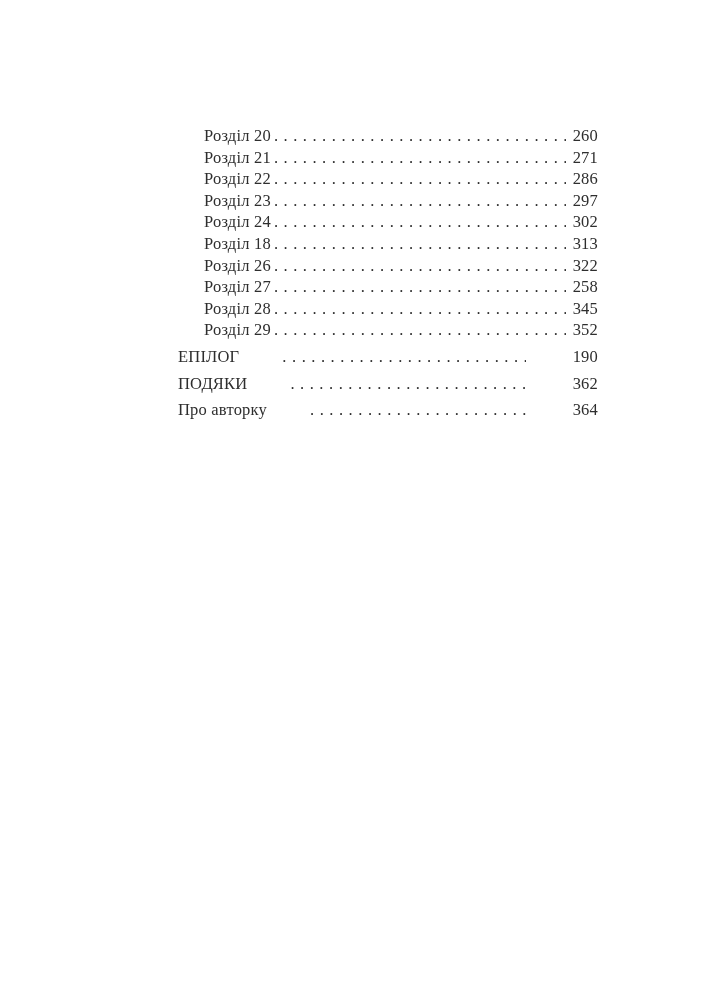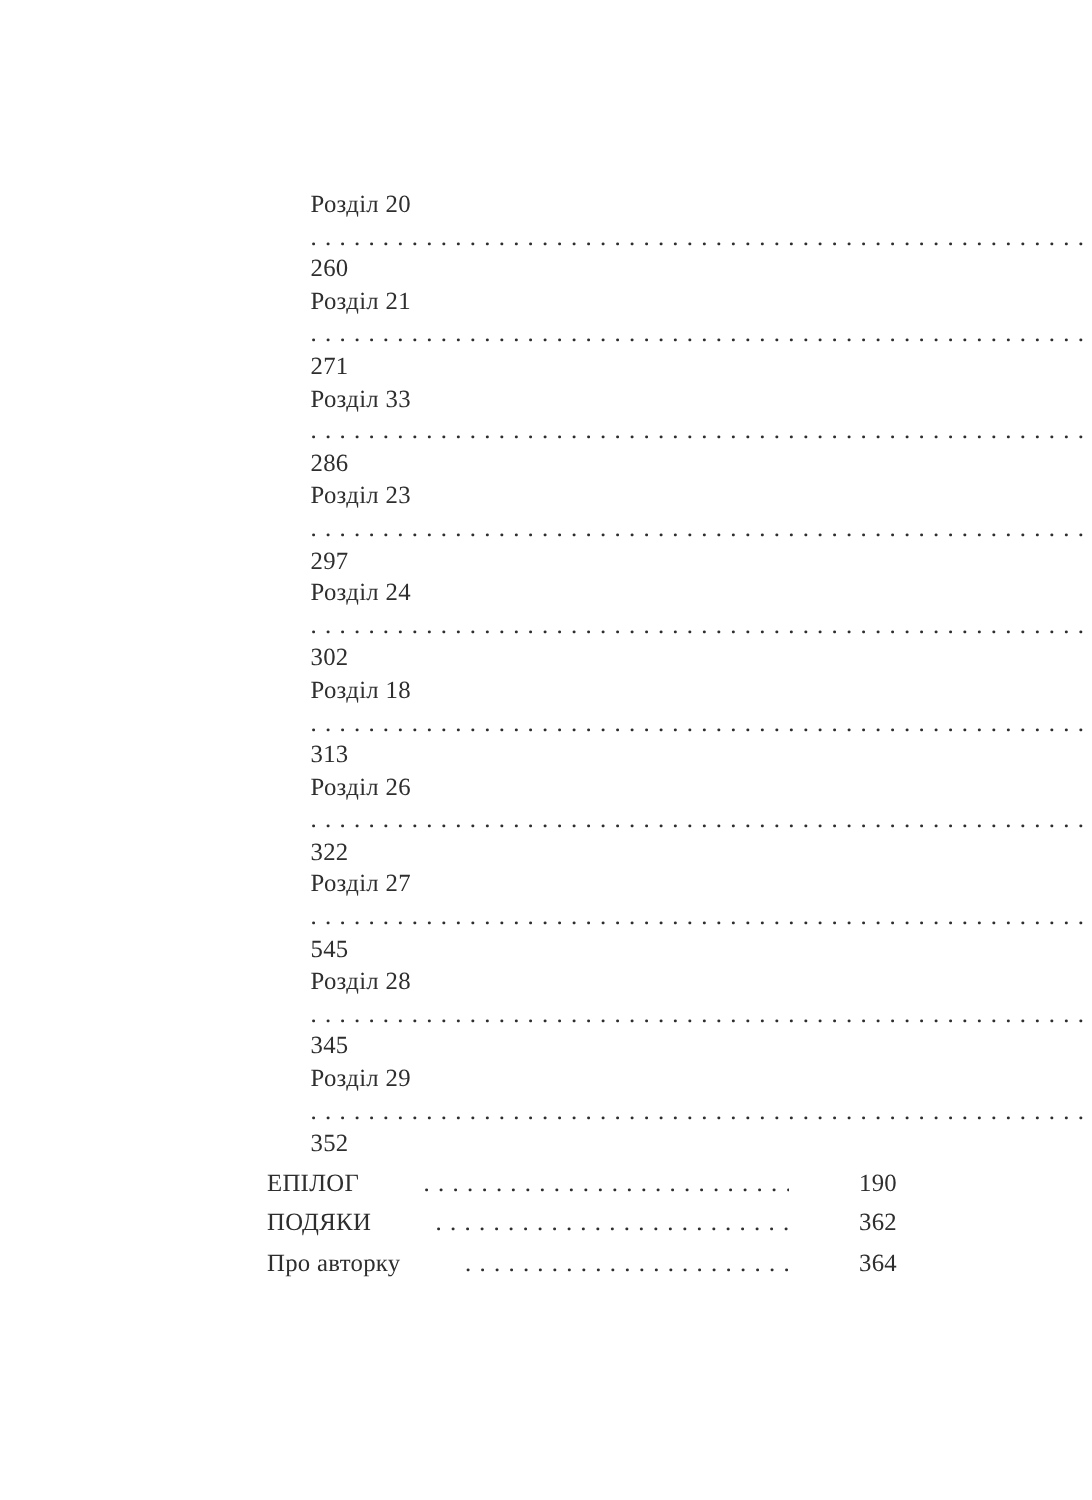--- a/index.html
+++ b/index.html
@@ -23,21 +23,20 @@
     line-height: 21.6px;
     color: #2e2e2e;
     letter-spacing: 0.2px;
   }
   .toc-row {
     display: flex;
     align-items: baseline;
   }
   .toc-row.chapter {
     padding-left: 26px;
-    flex-direction: column;
   }
   .toc-row.part {
     margin-top: 18px;
     margin-bottom: 5px;
   }
   .toc-row.section {
     margin-top: 5px;
     gap: 40px;
   }
   .toc-label {
@@ -67,21 +66,21 @@
       <span class="toc-label">Розділ 20</span>
       <span class="dot-leader">. . . . . . . . . . . . . . . . . . . . . . . . . . . . . . . . . . . . . . . . . . . . . . . . . . . . . . . . . . . . </span>
       <span class="toc-page">260</span>
     </div>
     <div class="toc-row chapter">
       <span class="toc-label">Розділ 21</span>
       <span class="dot-leader">. . . . . . . . . . . . . . . . . . . . . . . . . . . . . . . . . . . . . . . . . . . . . . . . . . . . . . . . . . . . </span>
       <span class="toc-page">271</span>
     </div>
     <div class="toc-row chapter">
-      <span class="toc-label">Розділ 33</span>
+      <span class="toc-label">Розділ 22</span>
       <span class="dot-leader">. . . . . . . . . . . . . . . . . . . . . . . . . . . . . . . . . . . . . . . . . . . . . . . . . . . . . . . . . . . . </span>
       <span class="toc-page">286</span>
     </div>
     <div class="toc-row chapter">
       <span class="toc-label">Розділ 23</span>
       <span class="dot-leader">. . . . . . . . . . . . . . . . . . . . . . . . . . . . . . . . . . . . . . . . . . . . . . . . . . . . . . . . . . . . </span>
       <span class="toc-page">297</span>
     </div>
     <div class="toc-row chapter">
       <span class="toc-label">Розділ 24</span>
@@ -94,21 +93,21 @@
       <span class="toc-page">313</span>
     </div>
     <div class="toc-row chapter">
       <span class="toc-label">Розділ 26</span>
       <span class="dot-leader">. . . . . . . . . . . . . . . . . . . . . . . . . . . . . . . . . . . . . . . . . . . . . . . . . . . . . . . . . . . . </span>
       <span class="toc-page">322</span>
     </div>
     <div class="toc-row chapter">
       <span class="toc-label">Розділ 27</span>
       <span class="dot-leader">. . . . . . . . . . . . . . . . . . . . . . . . . . . . . . . . . . . . . . . . . . . . . . . . . . . . . . . . . . . . </span>
-      <span class="toc-page">545</span>
+      <span class="toc-page">258</span>
     </div>
     <div class="toc-row chapter">
       <span class="toc-label">Розділ 28</span>
       <span class="dot-leader">. . . . . . . . . . . . . . . . . . . . . . . . . . . . . . . . . . . . . . . . . . . . . . . . . . . . . . . . . . . . </span>
       <span class="toc-page">345</span>
     </div>
     <div class="toc-row chapter">
       <span class="toc-label">Розділ 29</span>
       <span class="dot-leader">. . . . . . . . . . . . . . . . . . . . . . . . . . . . . . . . . . . . . . . . . . . . . . . . . . . . . . . . . . . . </span>
       <span class="toc-page">352</span>

